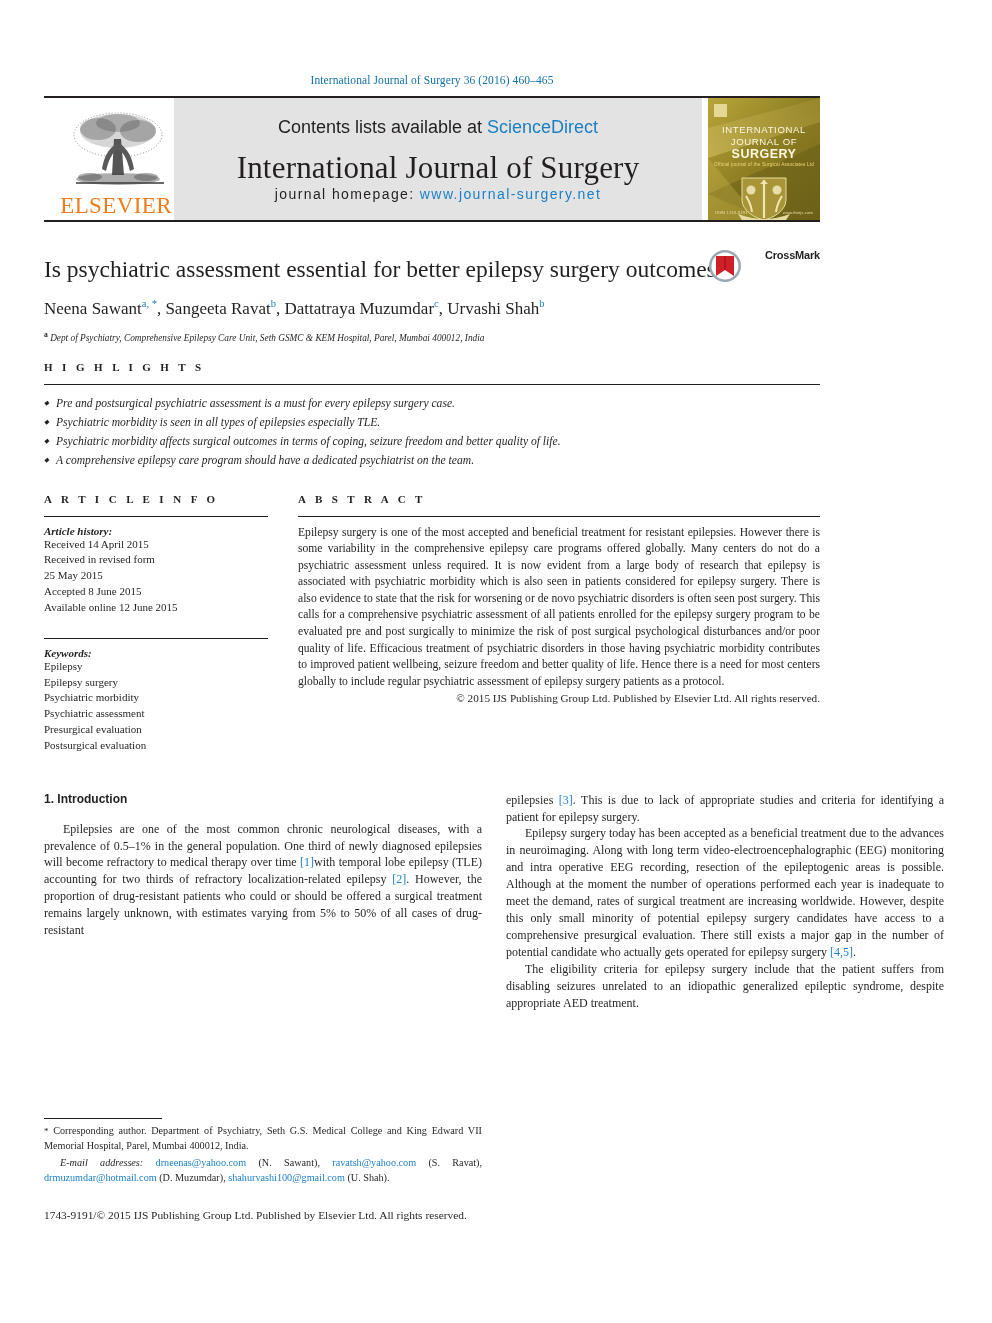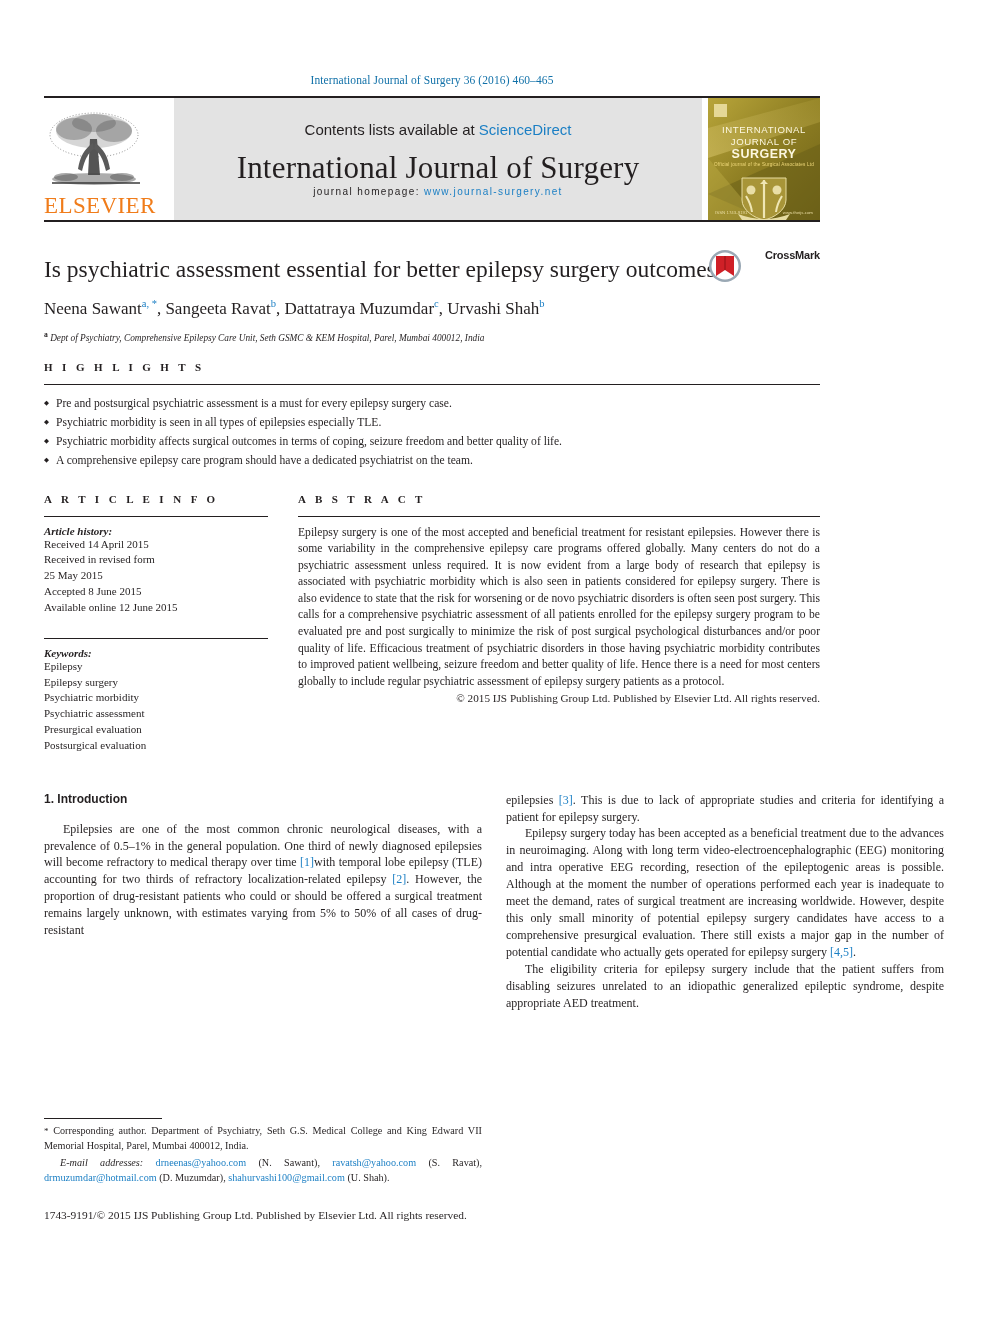--- a/index.html
+++ b/index.html
@@ -41,21 +41,21 @@
     display: flex;
     align-items: stretch;
     margin: 0 44px;
     height: 122px;
   }
   .elsevier-logo {
     width: 128px;
     flex: 0 0 128px;
     display: flex;
     flex-direction: column;
-    align-items: flex-start;
+    align-items: flex-end;
     justify-content: flex-end;
     padding-bottom: 3px;
     box-sizing: border-box;
   }
   .tree-svg { display:block; }
   .elsevier-word {
     font-family: "Liberation Serif", serif;
     color: #f07c1a;
     font-size: 23px;
     letter-spacing: .4px;
@@ -67,35 +67,35 @@
     background: #e3e3e3;
     display: flex;
     flex-direction: column;
     align-items: center;
     justify-content: center;
     text-align: center;
     margin-left: 2px;
   }
   .contents-line {
     font-family: "Liberation Sans", sans-serif;
-    font-size: 15px;
+    font-size: 18px;
     color: #231f20;
     margin-bottom: 12px;
     text-align: center;
   }
   .contents-line .sd-link { color: #1b7fc4; }
   .journal-title {
     font-family: "Liberation Serif", serif;
     font-size: 31px;
     color: #231f20;
     letter-spacing: .2px;
   }
   .homepage-line {
     font-family: "Liberation Sans", sans-serif;
-    font-size: 10px;
+    font-size: 14px;
     letter-spacing: 1.4px;
     color: #231f20;
     margin-top: 0;
   }
   .homepage-line .hp-url { color: #1b7fc4; }
   .cover-thumb {
     width: 112px;
     flex: 0 0 112px;
     margin-left: 6px;
     position: relative;
@@ -199,20 +199,21 @@
     margin: 0;
     padding: 0;
     font-family: "Liberation Serif", serif;
     font-size: 11.6px;
     line-height: 1.65;
     color: #231f20;
   }
   ul.hl-list li {
     position: relative;
     padding-left: 12px;
+    font-style: italic;
   }
   ul.hl-list li:before {
     content: "\25C6";
     position: absolute;
     left: 0;
     top: 0;
     font-size: 6.5px;
     line-height: 2.9;
   }
 

